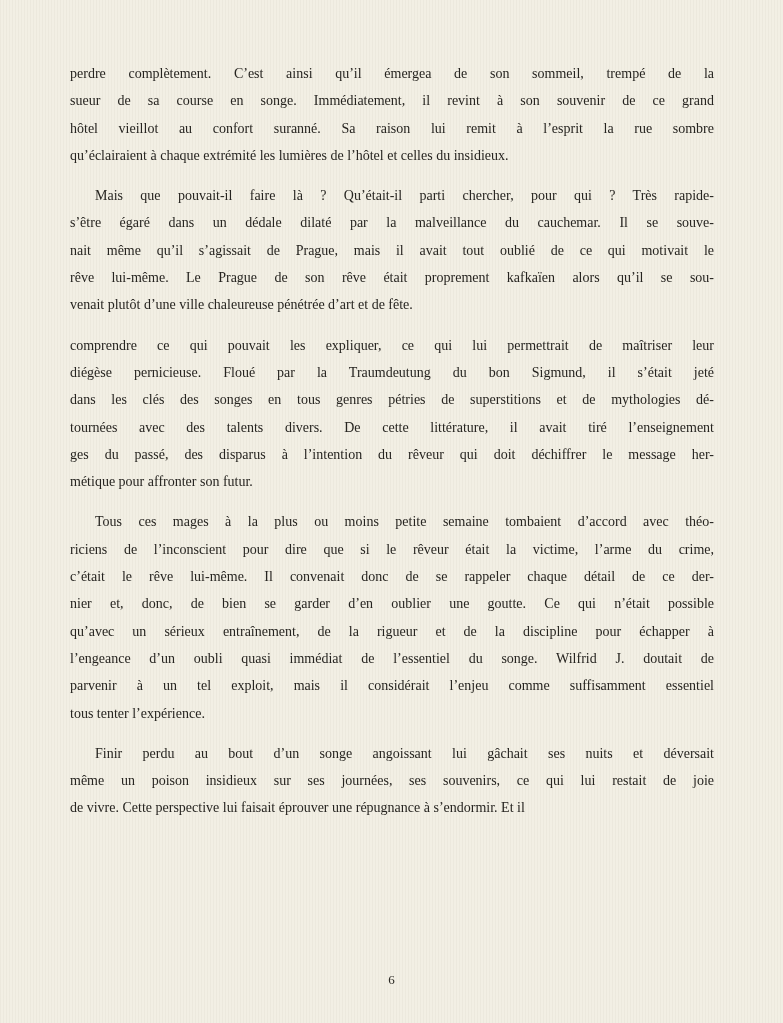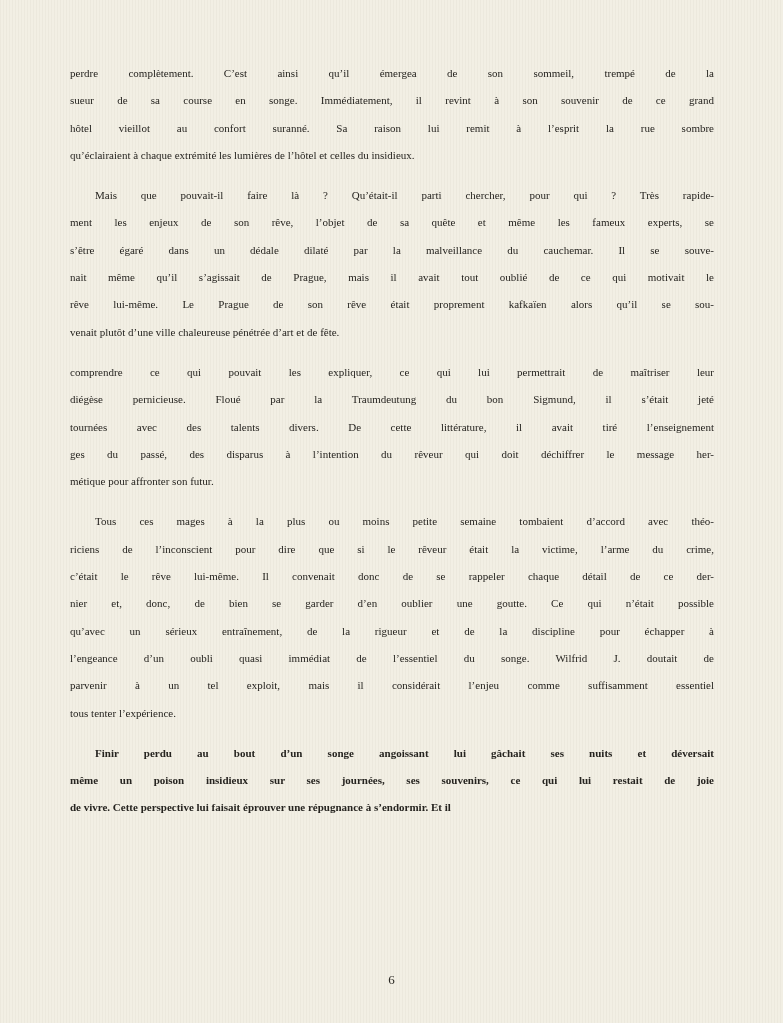--- a/index.html
+++ b/index.html
@@ -24,26 +24,25 @@
     font-family: "Liberation Serif", "DejaVu Serif", serif;
   }
   .text-block {
     position: absolute;
     left: 70px;
     top: 60px;
     width: 644px;
   }
   .para {
     margin: 0 0 13px 0;
-    font-size: 11px;
+    font-size: 14px;
     line-height: 27.3px;
   }
   .para:last-child {
     margin-bottom: 8px;
-    font-weight: bold;
   }
   .line {
     text-align: justify;
     text-align-last: justify;
     -moz-text-align-last: justify;
     text-justify: inter-word;
   }
   .line.last {
     text-align-last: left;
     -moz-text-align-last: left;
@@ -68,30 +67,30 @@
 
   <div class="para">
     <div class="line">perdre complètement. C’est ainsi qu’il émergea de son sommeil, trempé de la</div>
     <div class="line">sueur de sa course en songe. Immédiatement, il revint à son souvenir de ce grand</div>
     <div class="line">hôtel vieillot au confort suranné. Sa raison lui remit à l’esprit la rue sombre</div>
     <div class="line last">qu’éclairaient à chaque extrémité les lumières de l’hôtel et celles du insidieux.</div>
   </div>
 
   <div class="para">
     <div class="line indent">Mais que pouvait-il faire là ? Qu’était-il parti chercher, pour qui ? Très rapide-</div>
-    <div class="line">ment les enjeux de son rêve, l’objet de sa quête et même les fameux experts, se</div>
     <div class="line">s’être égaré dans un dédale dilaté par la malveillance du cauchemar. Il se souve-</div>
     <div class="line">nait même qu’il s’agissait de Prague, mais il avait tout oublié de ce qui motivait le</div>
     <div class="line">rêve lui-même. Le Prague de son rêve était proprement kafkaïen alors qu’il se sou-</div>
     <div class="line last">venait plutôt d’une ville chaleureuse pénétrée d’art et de fête.</div>
   </div>
 
   <div class="para">
     <div class="line">comprendre ce qui pouvait les expliquer, ce qui lui permettrait de maîtriser leur</div>
     <div class="line">diégèse pernicieuse. Floué par la Traumdeutung du bon Sigmund, il s’était jeté</div>
+    <div class="line">dans les clés des songes en tous genres pétries de superstitions et de mythologies dé-</div>
     <div class="line">tournées avec des talents divers. De cette littérature, il avait tiré l’enseignement</div>
     <div class="line">ges du passé, des disparus à l’intention du rêveur qui doit déchiffrer le message her-</div>
     <div class="line last">métique pour affronter son futur.</div>
   </div>
 
   <div class="para">
     <div class="line indent">Tous ces mages à la plus ou moins petite semaine tombaient d’accord avec théo-</div>
     <div class="line">riciens de l’inconscient pour dire que si le rêveur était la victime, l’arme du crime,</div>
     <div class="line">c’était le rêve lui-même. Il convenait donc de se rappeler chaque détail de ce der-</div>
     <div class="line">nier et, donc, de bien se garder d’en oublier une goutte. Ce qui n’était possible</div>

